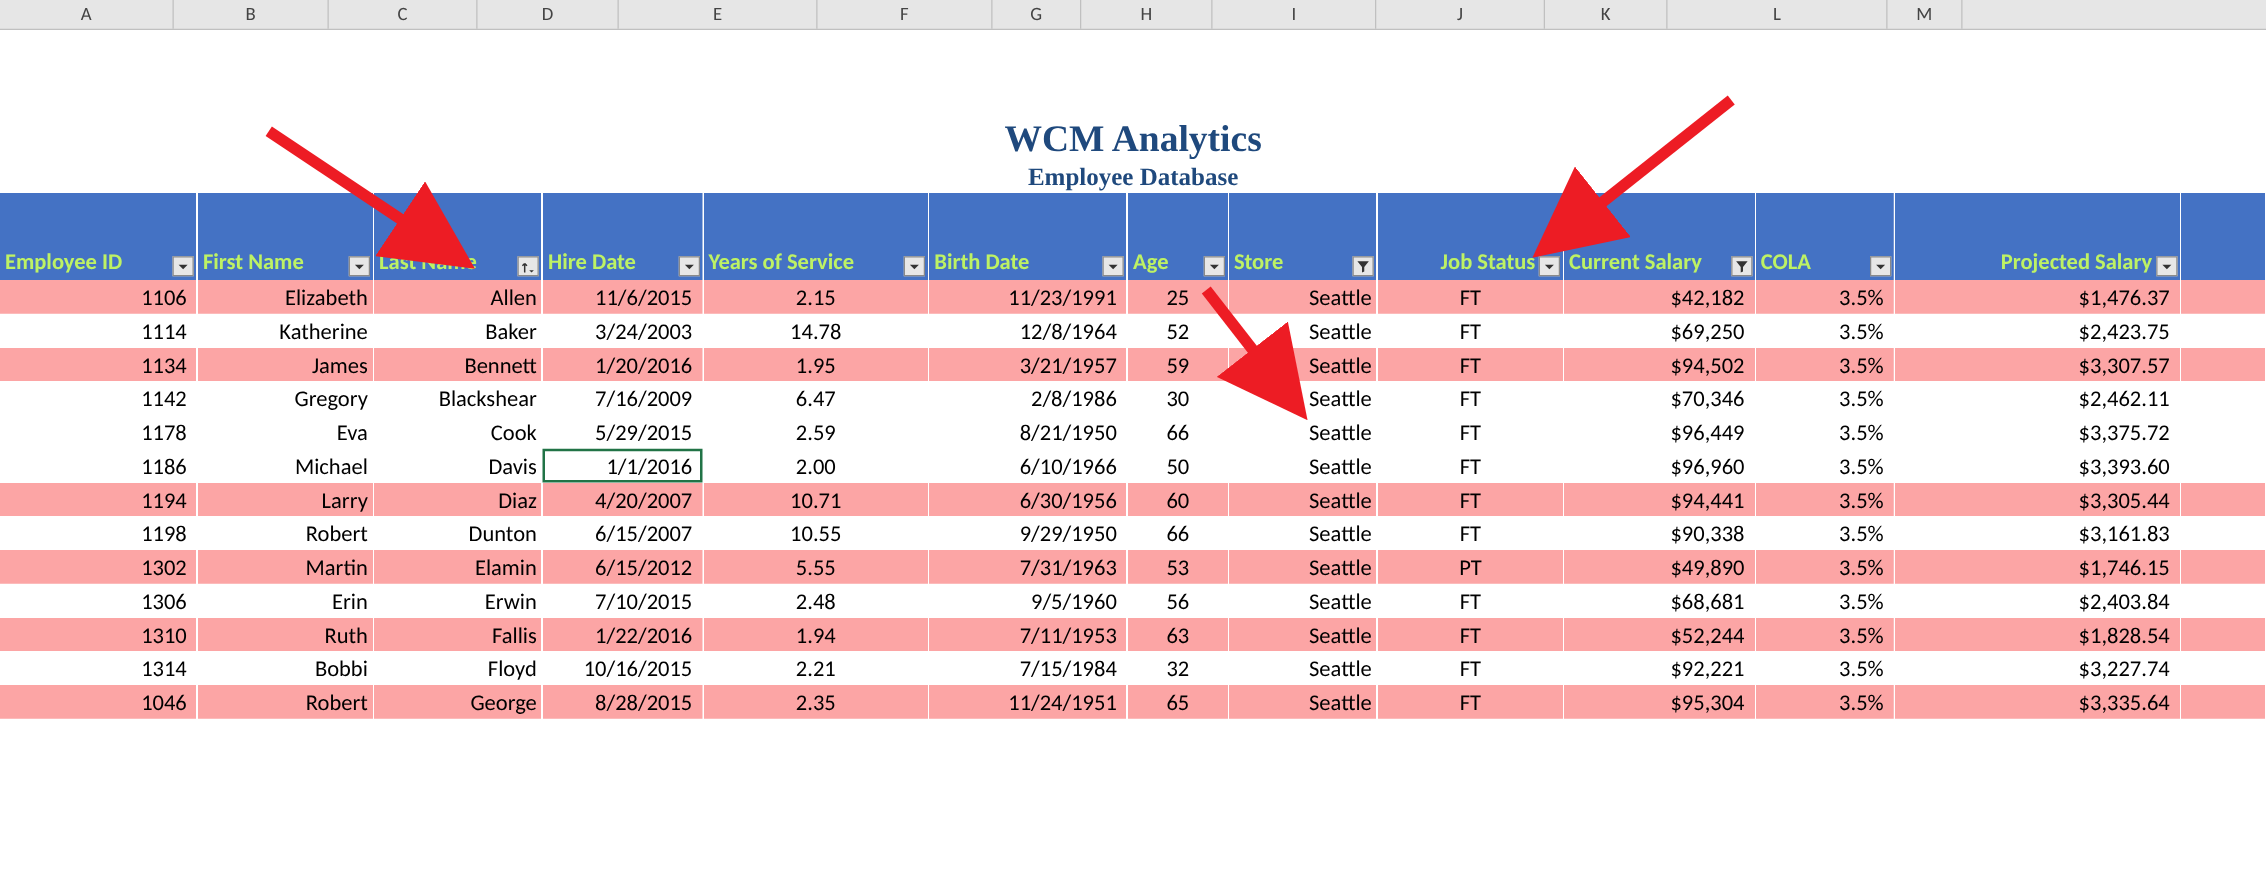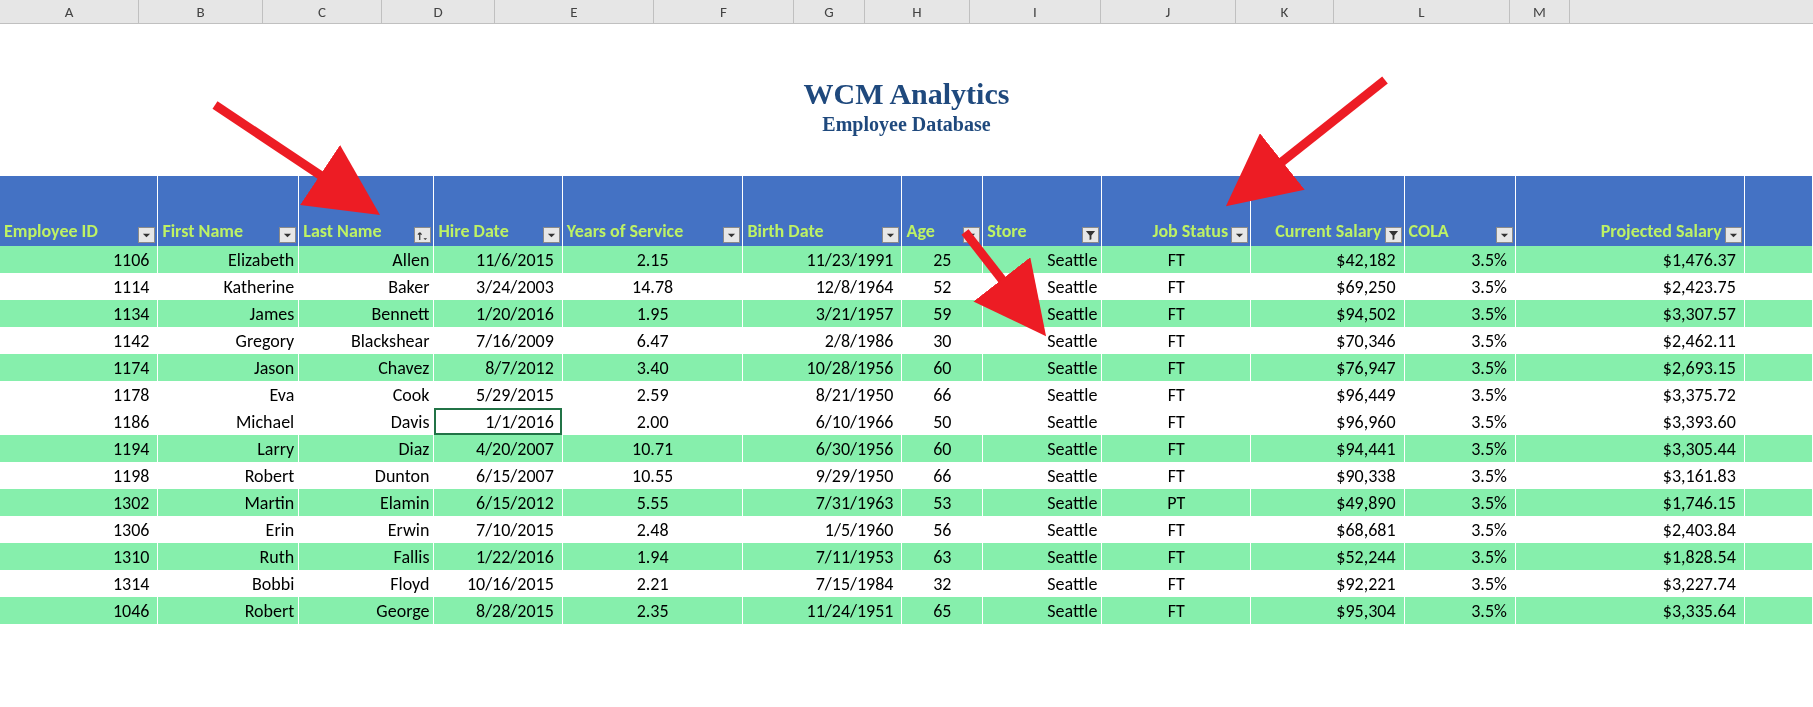--- a/index.html
+++ b/index.html
@@ -25,25 +25,25 @@
     font-size: 15px;
     color: #444;
   }
   .col-letters div {
     border-right: 1px solid #c0c0c0;
     text-align: center;
     line-height: 24px;
   }
   
   .title-region {
-    height: 152px; 
+    height: 130px; 
     display: flex;
     flex-direction: column;
     align-items: center;
-    justify-content: center;
+    justify-content: flex-end;
     padding-top: 12px;
     background: #fff;
   }
   .title-region h1 {
     margin: 0;
     font-family: "Comic Sans MS", "Segoe Script", cursive;
     font-weight: 700;
     font-size: 30px;
     color: #1f497d;
   }
@@ -88,21 +88,21 @@
     width: 17px;
     height: 16px;
     background: #e7e7e7;
     border: 1px solid #8a8a8a;
     display: flex;
     align-items: center;
     justify-content: center;
     cursor: pointer;
   }
   .filter-btn svg { display:block; }
-  .zebra-even { background: #86efac; }
+  .zebra-even { background: #fca5a5; }
   .zebra-odd  { background: #ffffff; }
   .selected-cell {
     outline: 2px solid #217346;
     outline-offset: -2px;
   }
   
   .al-r { text-align: right; padding-right: 8px;}
   .al-l { text-align: right; padding-left: 4px;}
   .al-c { text-align: center; }
   
@@ -200,21 +200,21 @@
               </svg>
             </span>
           </div></div>
         <div class="tbl-cell hdr cI" style="text-align: right; padding-right: 22px;"><span class="label">Job Status</span><div class="filter-btn">
             <span>
               <svg width="9" height="9" viewBox="0 0 10 10">
                 <path d="M1 3l4 4 4-4z" fill="#333"></path>
               </svg>
             </span>
           </div></div>
-        <div class="tbl-cell hdr cJ" style="text-align: right; padding-right: 22px;"><span class="label">Current Salary</span><div class="filter-btn">
+        <div class="tbl-cell hdr cJ" style="padding-right: 22px;"><span class="label">Current Salary</span><div class="filter-btn">
             <span>
               <svg width="11" height="11" viewBox="0 0 12 12">
                 <path d="M1 1h10L7 6v4l-2 1V6z" fill="#333"></path>
               </svg>
             </span>
           </div></div>
         <div class="tbl-cell hdr cK"><span class="label">COLA</span><div class="filter-btn">
             <span>
               <svg width="9" height="9" viewBox="0 0 10 10">
                 <path d="M1 3l4 4 4-4z" fill="#333"></path>
@@ -283,35 +283,20 @@
         <div class="tbl-cell cE al-c">6.47</div>
         <div class="tbl-cell cF al-r">2/8/1986</div>
         <div class="tbl-cell cG al-c">30</div>
         <div class="tbl-cell cH al-l">Seattle</div>
         <div class="tbl-cell cI al-c">FT</div>
         <div class="tbl-cell cJ al-r">$70,346</div>
         <div class="tbl-cell cK al-r">3.5%</div>
         <div class="tbl-cell cL al-r">$2,462.11</div>
         <div class="tbl-cell cM al-l"></div>
       </div>
-      <div class="tbl-row zebra-even">
-        <div class="tbl-cell cA al-r">1174</div>
-        <div class="tbl-cell cB al-l">Jason</div>
-        <div class="tbl-cell cC al-l">Chavez</div>
-        <div class="tbl-cell cD al-r">8/7/2012</div>
-        <div class="tbl-cell cE al-c">3.40</div>
-        <div class="tbl-cell cF al-r">10/28/1956</div>
-        <div class="tbl-cell cG al-c">60</div>
-        <div class="tbl-cell cH al-l">Seattle</div>
-        <div class="tbl-cell cI al-c">FT</div>
-        <div class="tbl-cell cJ al-r">$76,947</div>
-        <div class="tbl-cell cK al-r">3.5%</div>
-        <div class="tbl-cell cL al-r">$2,693.15</div>
-        <div class="tbl-cell cM al-l"></div>
-      </div>
       <div class="tbl-row zebra-odd">
         <div class="tbl-cell cA al-r">1178</div>
         <div class="tbl-cell cB al-l">Eva</div>
         <div class="tbl-cell cC al-l">Cook</div>
         <div class="tbl-cell cD al-r">5/29/2015</div>
         <div class="tbl-cell cE al-c">2.59</div>
         <div class="tbl-cell cF al-r">8/21/1950</div>
         <div class="tbl-cell cG al-c">66</div>
         <div class="tbl-cell cH al-l">Seattle</div>
         <div class="tbl-cell cI al-c">FT</div>
@@ -379,21 +364,21 @@
         <div class="tbl-cell cK al-r">3.5%</div>
         <div class="tbl-cell cL al-r">$1,746.15</div>
         <div class="tbl-cell cM al-l"></div>
       </div>
       <div class="tbl-row zebra-odd">
         <div class="tbl-cell cA al-r">1306</div>
         <div class="tbl-cell cB al-l">Erin</div>
         <div class="tbl-cell cC al-l">Erwin</div>
         <div class="tbl-cell cD al-r">7/10/2015</div>
         <div class="tbl-cell cE al-c">2.48</div>
-        <div class="tbl-cell cF al-r">1/5/1960</div>
+        <div class="tbl-cell cF al-r">9/5/1960</div>
         <div class="tbl-cell cG al-c">56</div>
         <div class="tbl-cell cH al-l">Seattle</div>
         <div class="tbl-cell cI al-c">FT</div>
         <div class="tbl-cell cJ al-r">$68,681</div>
         <div class="tbl-cell cK al-r">3.5%</div>
         <div class="tbl-cell cL al-r">$2,403.84</div>
         <div class="tbl-cell cM al-l"></div>
       </div>
       <div class="tbl-row zebra-even">
         <div class="tbl-cell cA al-r">1310</div>

